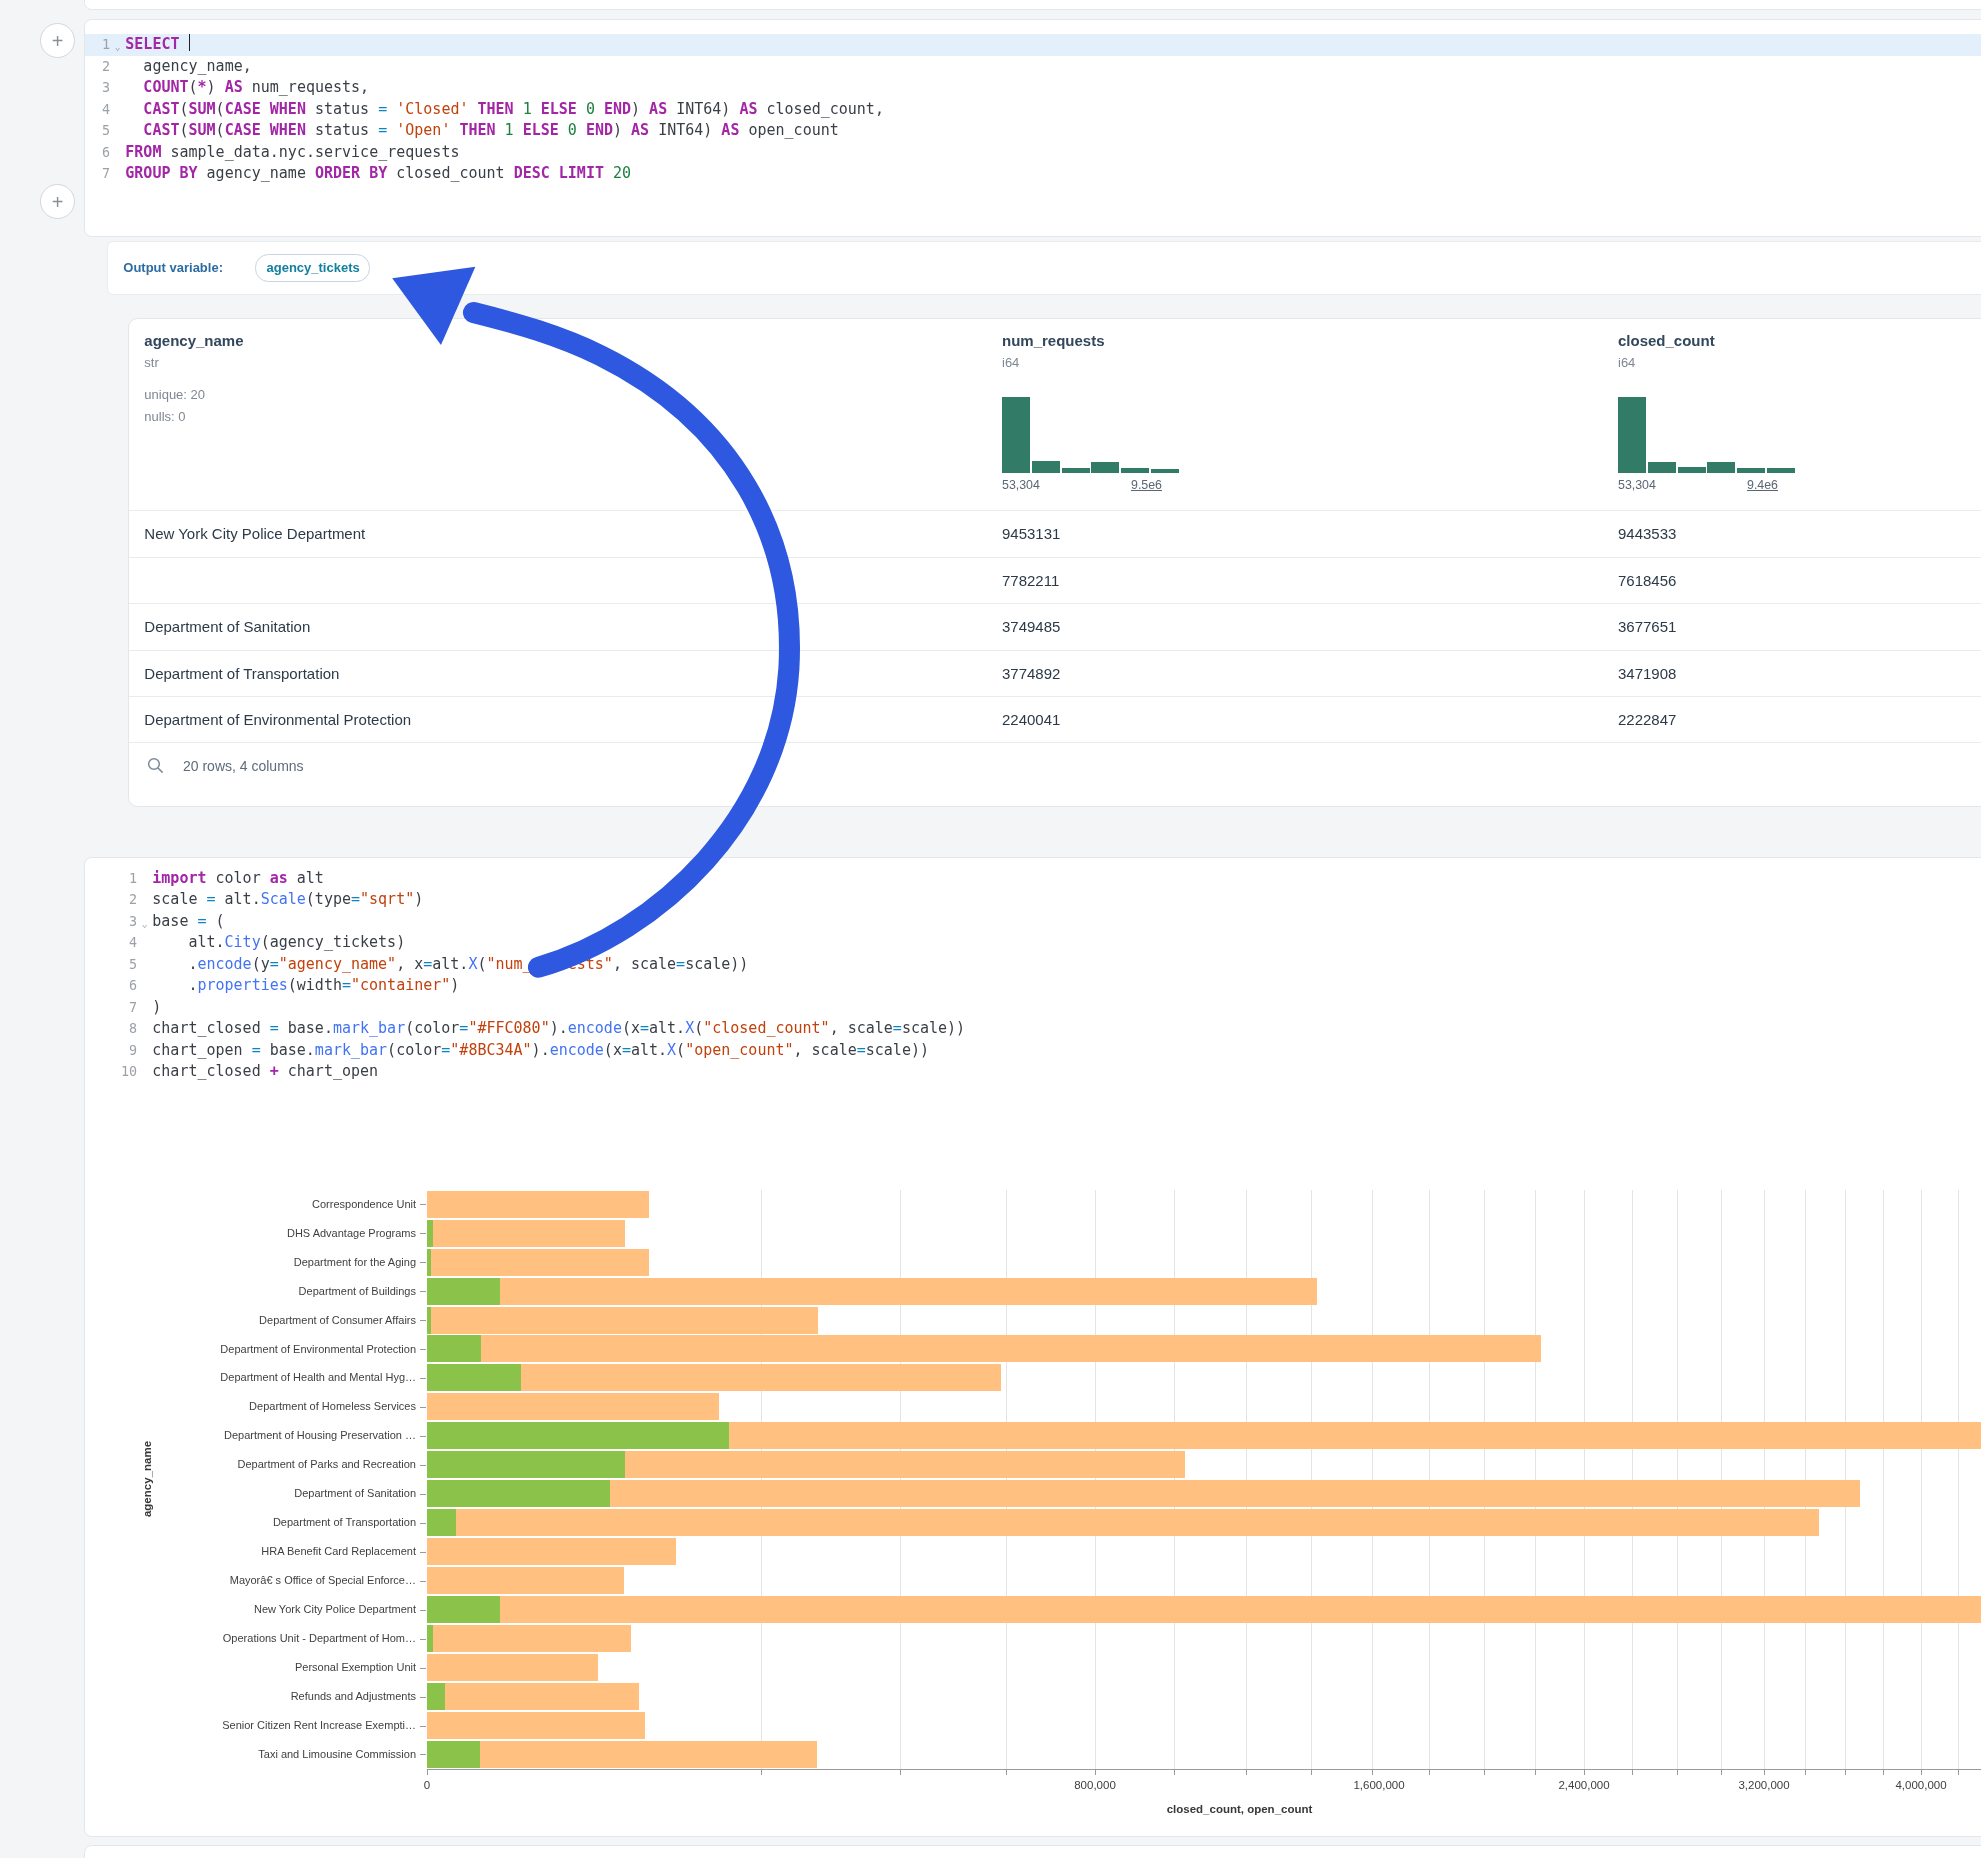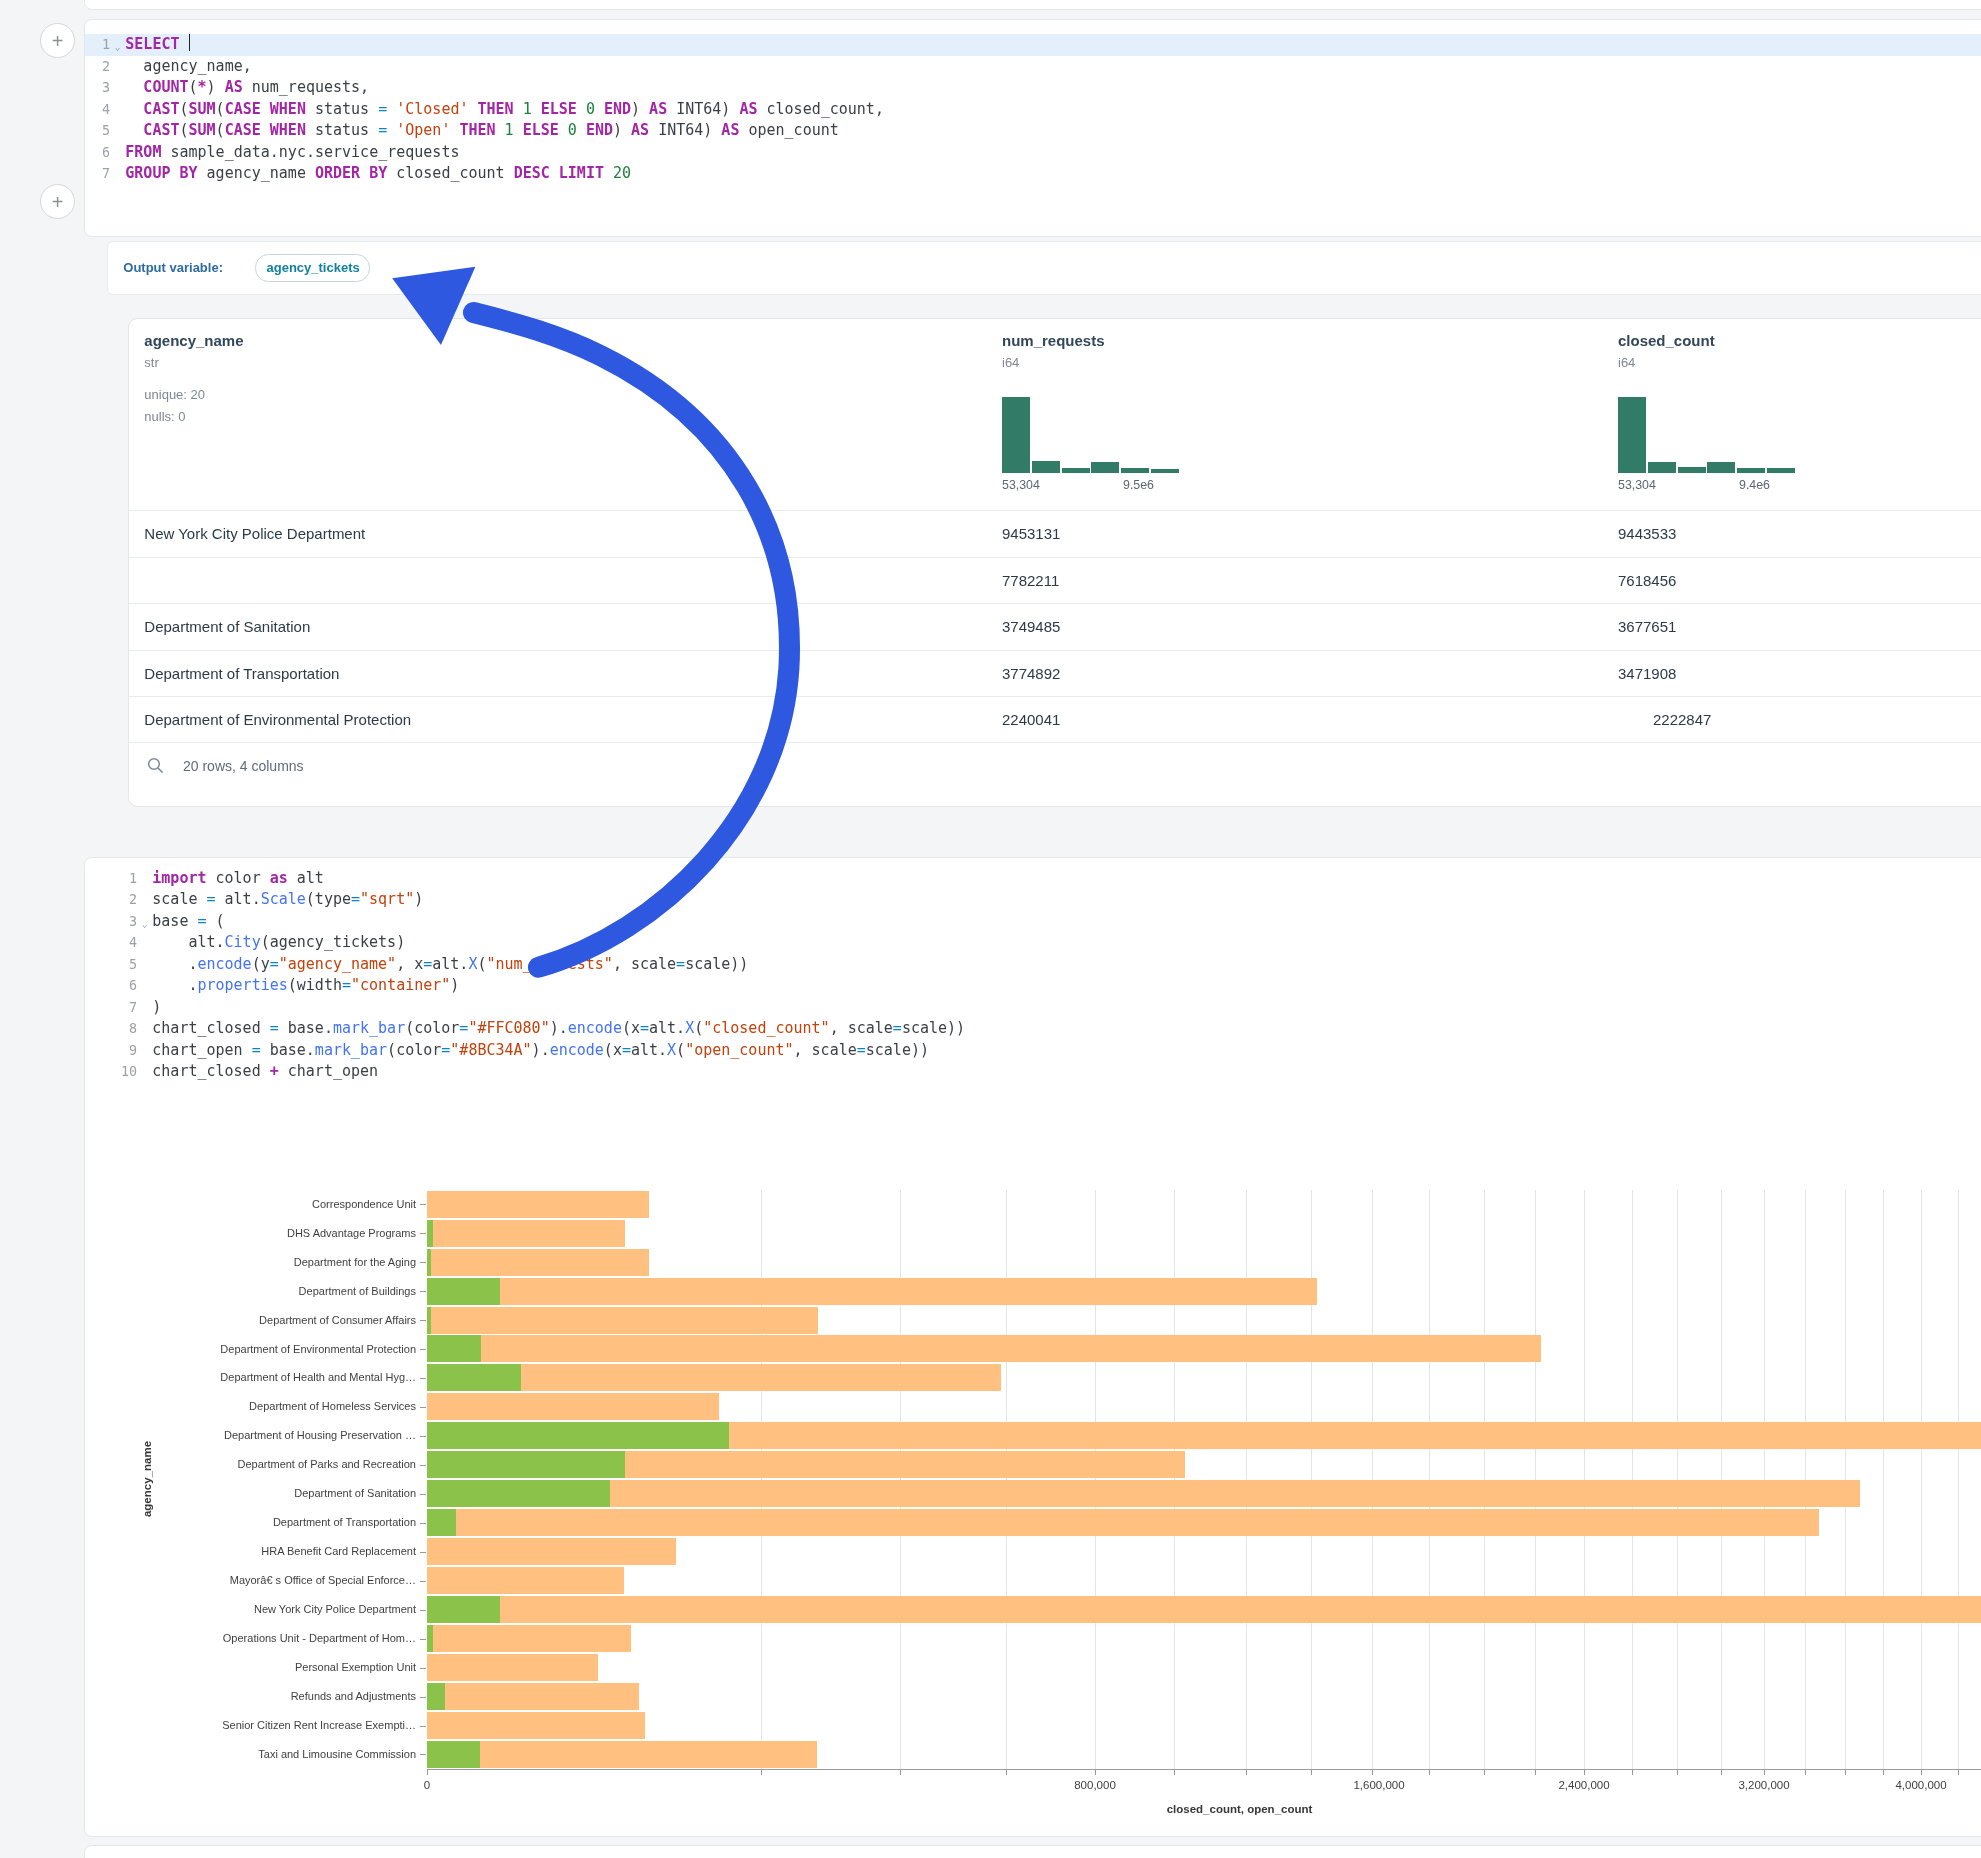--- a/index.html
+++ b/index.html
@@ -32,21 +32,21 @@
   .ov-pill span{display:block;padding-left:10.5px;line-height:26px;font-size:13px;font-weight:600;color:#13819e;white-space:nowrap;}
   
   #table-card{left:128px;top:318px;width:1870px;height:489px;border-radius:9.6px;}
   .col-head{position:absolute;top:13.4px;}
   .col-name{font-size:15px;font-weight:bold;color:#33475c;}
   .col-dtype{font-size:13px;color:#7e8793;margin-top:5.7px;}
   .col-meta{font-size:13px;color:#7e8793;line-height:22px;margin-top:14.3px;}
   .hist{position:absolute;top:78px;width:177px;height:76px;display:flex;align-items:flex-end;gap:1.9px;}
   .hist div{flex:1;}
   .hist-labels{position:absolute;top:159px;width:177px;font-size:12.4px;color:#5b6673;}
-  .hist-labels .mx{position:absolute;right:25px;top:0;}
+  .hist-labels .mx{position:absolute;right:17px;top:0;text-decoration:underline;}
   .t-row{position:absolute;left:0;width:100%;height:46px;border-top:1px solid #e9ecee;}
   .t-row span{position:absolute;top:0;line-height:46px;font-size:15px;color:#2c3a48;white-space:nowrap;}
   #table-footer{position:absolute;left:0;top:423px;width:100%;height:46px;border-top:1px solid #e9ecee;}
   #table-footer svg{position:absolute;left:17px;top:13.4px;}
   #table-footer span{position:absolute;left:54px;top:0;line-height:46px;font-size:14px;color:#5f6b7b;}
   
   #chart{position:absolute;left:0;top:0;width:100%;height:100%;}
   .gridline{position:absolute;width:1px;background:#e4e4e4;}
   .axis-line{position:absolute;background:#9a9a9a;}
   .tickx{position:absolute;width:1px;height:4.8px;background:#9a9a9a;}
@@ -136,21 +136,21 @@
           <span style="left: 1489px;">3677651</span>
         </div>
         <div class="t-row" style="top: 331px;">
           <span style="left: 15.3px;">Department of Transportation</span>
           <span style="left: 873px;">3774892</span>
           <span style="left: 1489px;">3471908</span>
         </div>
         <div class="t-row" style="top: 377px;">
           <span style="left: 15.3px;">Department of Environmental Protection</span>
           <span style="left: 873px;">2240041</span>
-          <span style="left: 1489px; margin-left: 35px;">2222847</span>
+          <span style="left: 1489px;">2222847</span>
         </div>
       </div>
     <div id="table-footer">
       <svg width="19" height="19" viewBox="0 0 20 20">
         <circle cx="8.4" cy="8.4" r="5.6" fill="none" stroke="#7d8a99" stroke-width="1.6"></circle>
         <line x1="12.6" y1="12.6" x2="17" y2="17" stroke="#7d8a99" stroke-width="1.6" stroke-linecap="round"></line>
       </svg>
       <span>20 rows, 4 columns</span>
     </div>
   </div>

